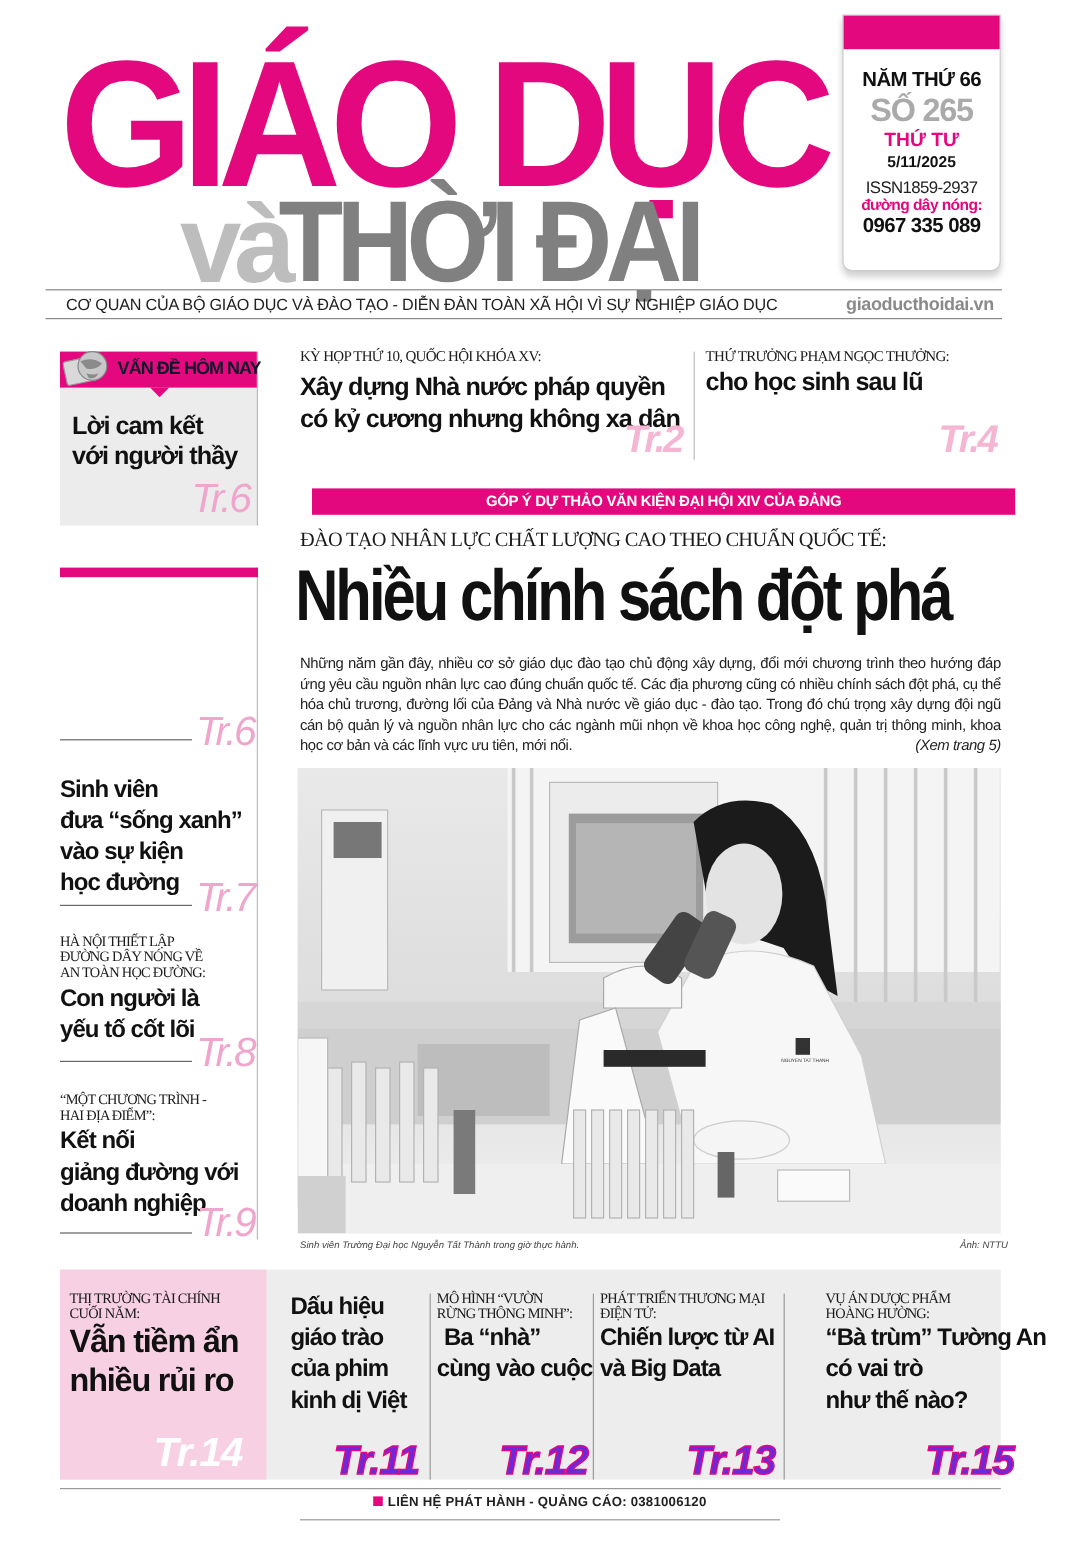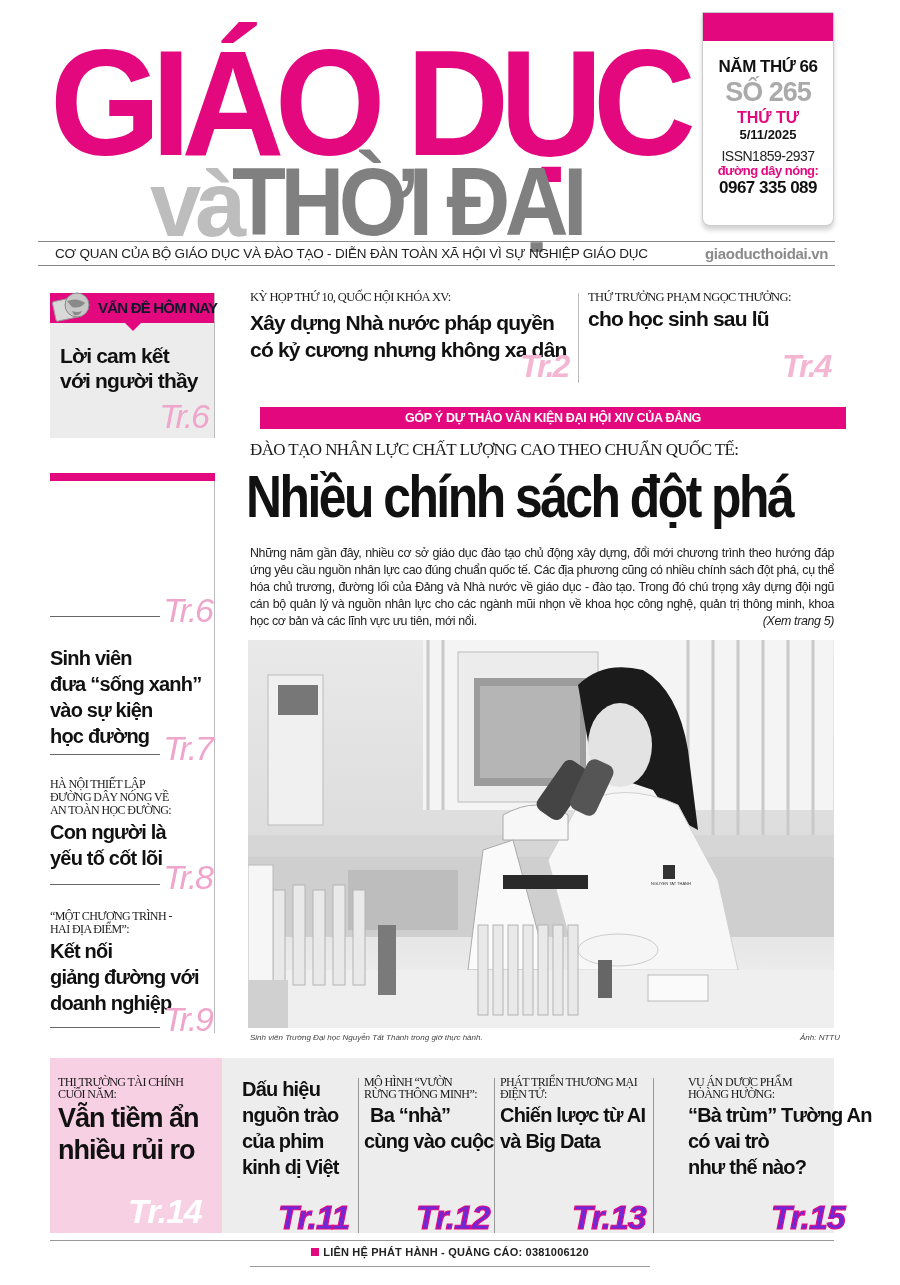--- a/index.html
+++ b/index.html
@@ -246,21 +246,21 @@
 <div class="b-col" style="left:58px;">
   <div class="serif-kicker b-kicker">THỊ TRƯỜNG TÀI CHÍNH</div>
   <div class="serif-kicker b-kicker">CUỐI NĂM:</div>
   <div class="b-title b-big" style="margin-top:2px;">Vẫn tiềm ẩn</div>
   <div class="b-title b-big">nhiều rủi ro</div>
 </div>
 <div class="tr-white" style="left:128px; top:1192px;">Tr.14</div>
 
 <div class="b-col" style="left:242px;">
   <div class="b-title">Dấu hiệu</div>
-  <div class="b-title">nguồn trào</div>
+  <div class="b-title">giáo trào</div>
   <div class="b-title">của phim</div>
   <div class="b-title">kinh dị Việt</div>
 </div>
 <div class="tr-outline" style="left:278px; top:1198px;">Tr.11</div>
 
 <div class="b-div" style="left:358px;"></div>
 <div class="b-col" style="left:364px;">
   <div class="serif-kicker b-kicker">MÔ HÌNH “VƯỜN</div>
   <div class="serif-kicker b-kicker">RỪNG THÔNG MINH”:</div>
   <div class="b-title" style="margin-top:2px; padding-left:6px;">Ba “nhà”</div>

